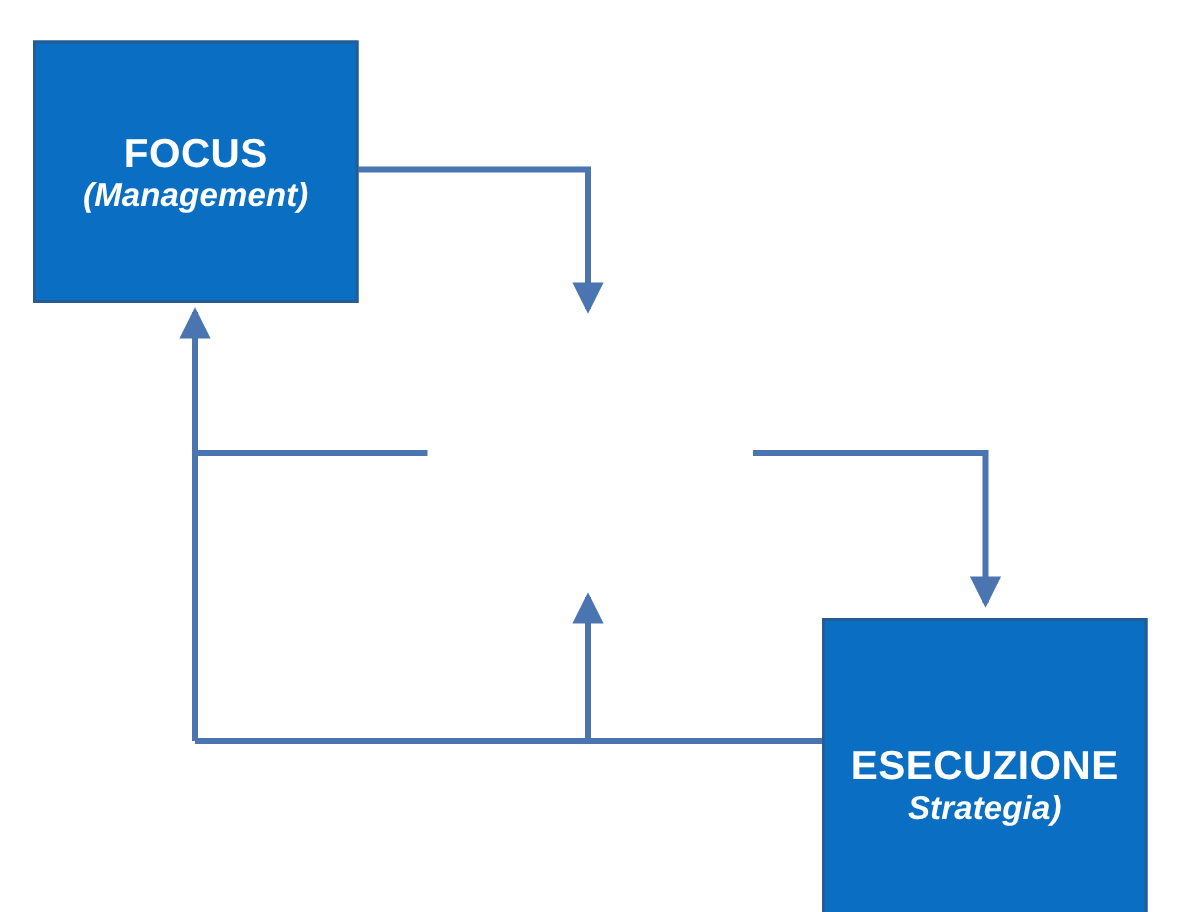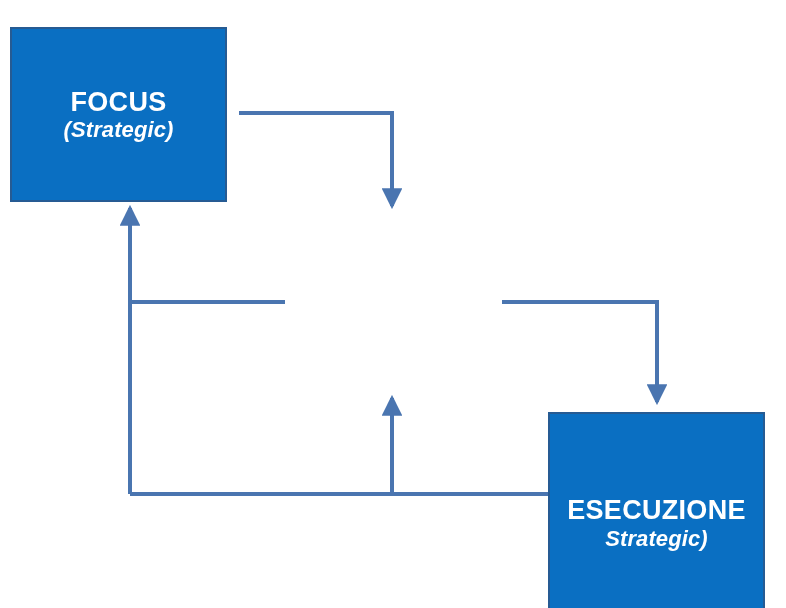--- a/index.html
+++ b/index.html
@@ -45,21 +45,21 @@
     letter-spacing: 0.3px;
   }
   .node-subtitle {
     font-size: 22px;
     font-weight: bold;
     font-style: italic;
     letter-spacing: 0.1px;
     margin-top: 1px;
   }
   #node-focus {
-    left: 10px;
+    left: 22px;
     top: 27px;
     width: 217px;
     height: 175px;
   }
   #node-gestione {
     left: 285px;
     top: 216px;
     width: 217px;
     height: 176px;
   }
@@ -106,22 +106,22 @@
       <path d="M 130 494 L 130 208" fill="none" stroke="#4A75B0" stroke-width="4" stroke-linecap="butt" stroke-linejoin="miter" marker-end="url(#arrowhead)"></path>
     </g>
 
     <g>
       <path d="M 285 302 L 130 302" fill="none" stroke="#4A75B0" stroke-width="4" stroke-linecap="butt" stroke-linejoin="miter"></path>
     </g>
   </svg>
 
   <div class="node" id="node-focus">
     <div class="node-title">FOCUS</div>
-    <div class="node-subtitle">(Strategic)</div>
+    <div class="node-subtitle">(Management)</div>
   </div>
 
 
   <div class="node" id="node-esecuzione">
     <div class="node-title">ESECUZIONE</div>
-    <div class="node-subtitle">Strategic)</div>
+    <div class="node-subtitle">Strategia)</div>
   </div>
 
 </div>
 
 </body></html>

